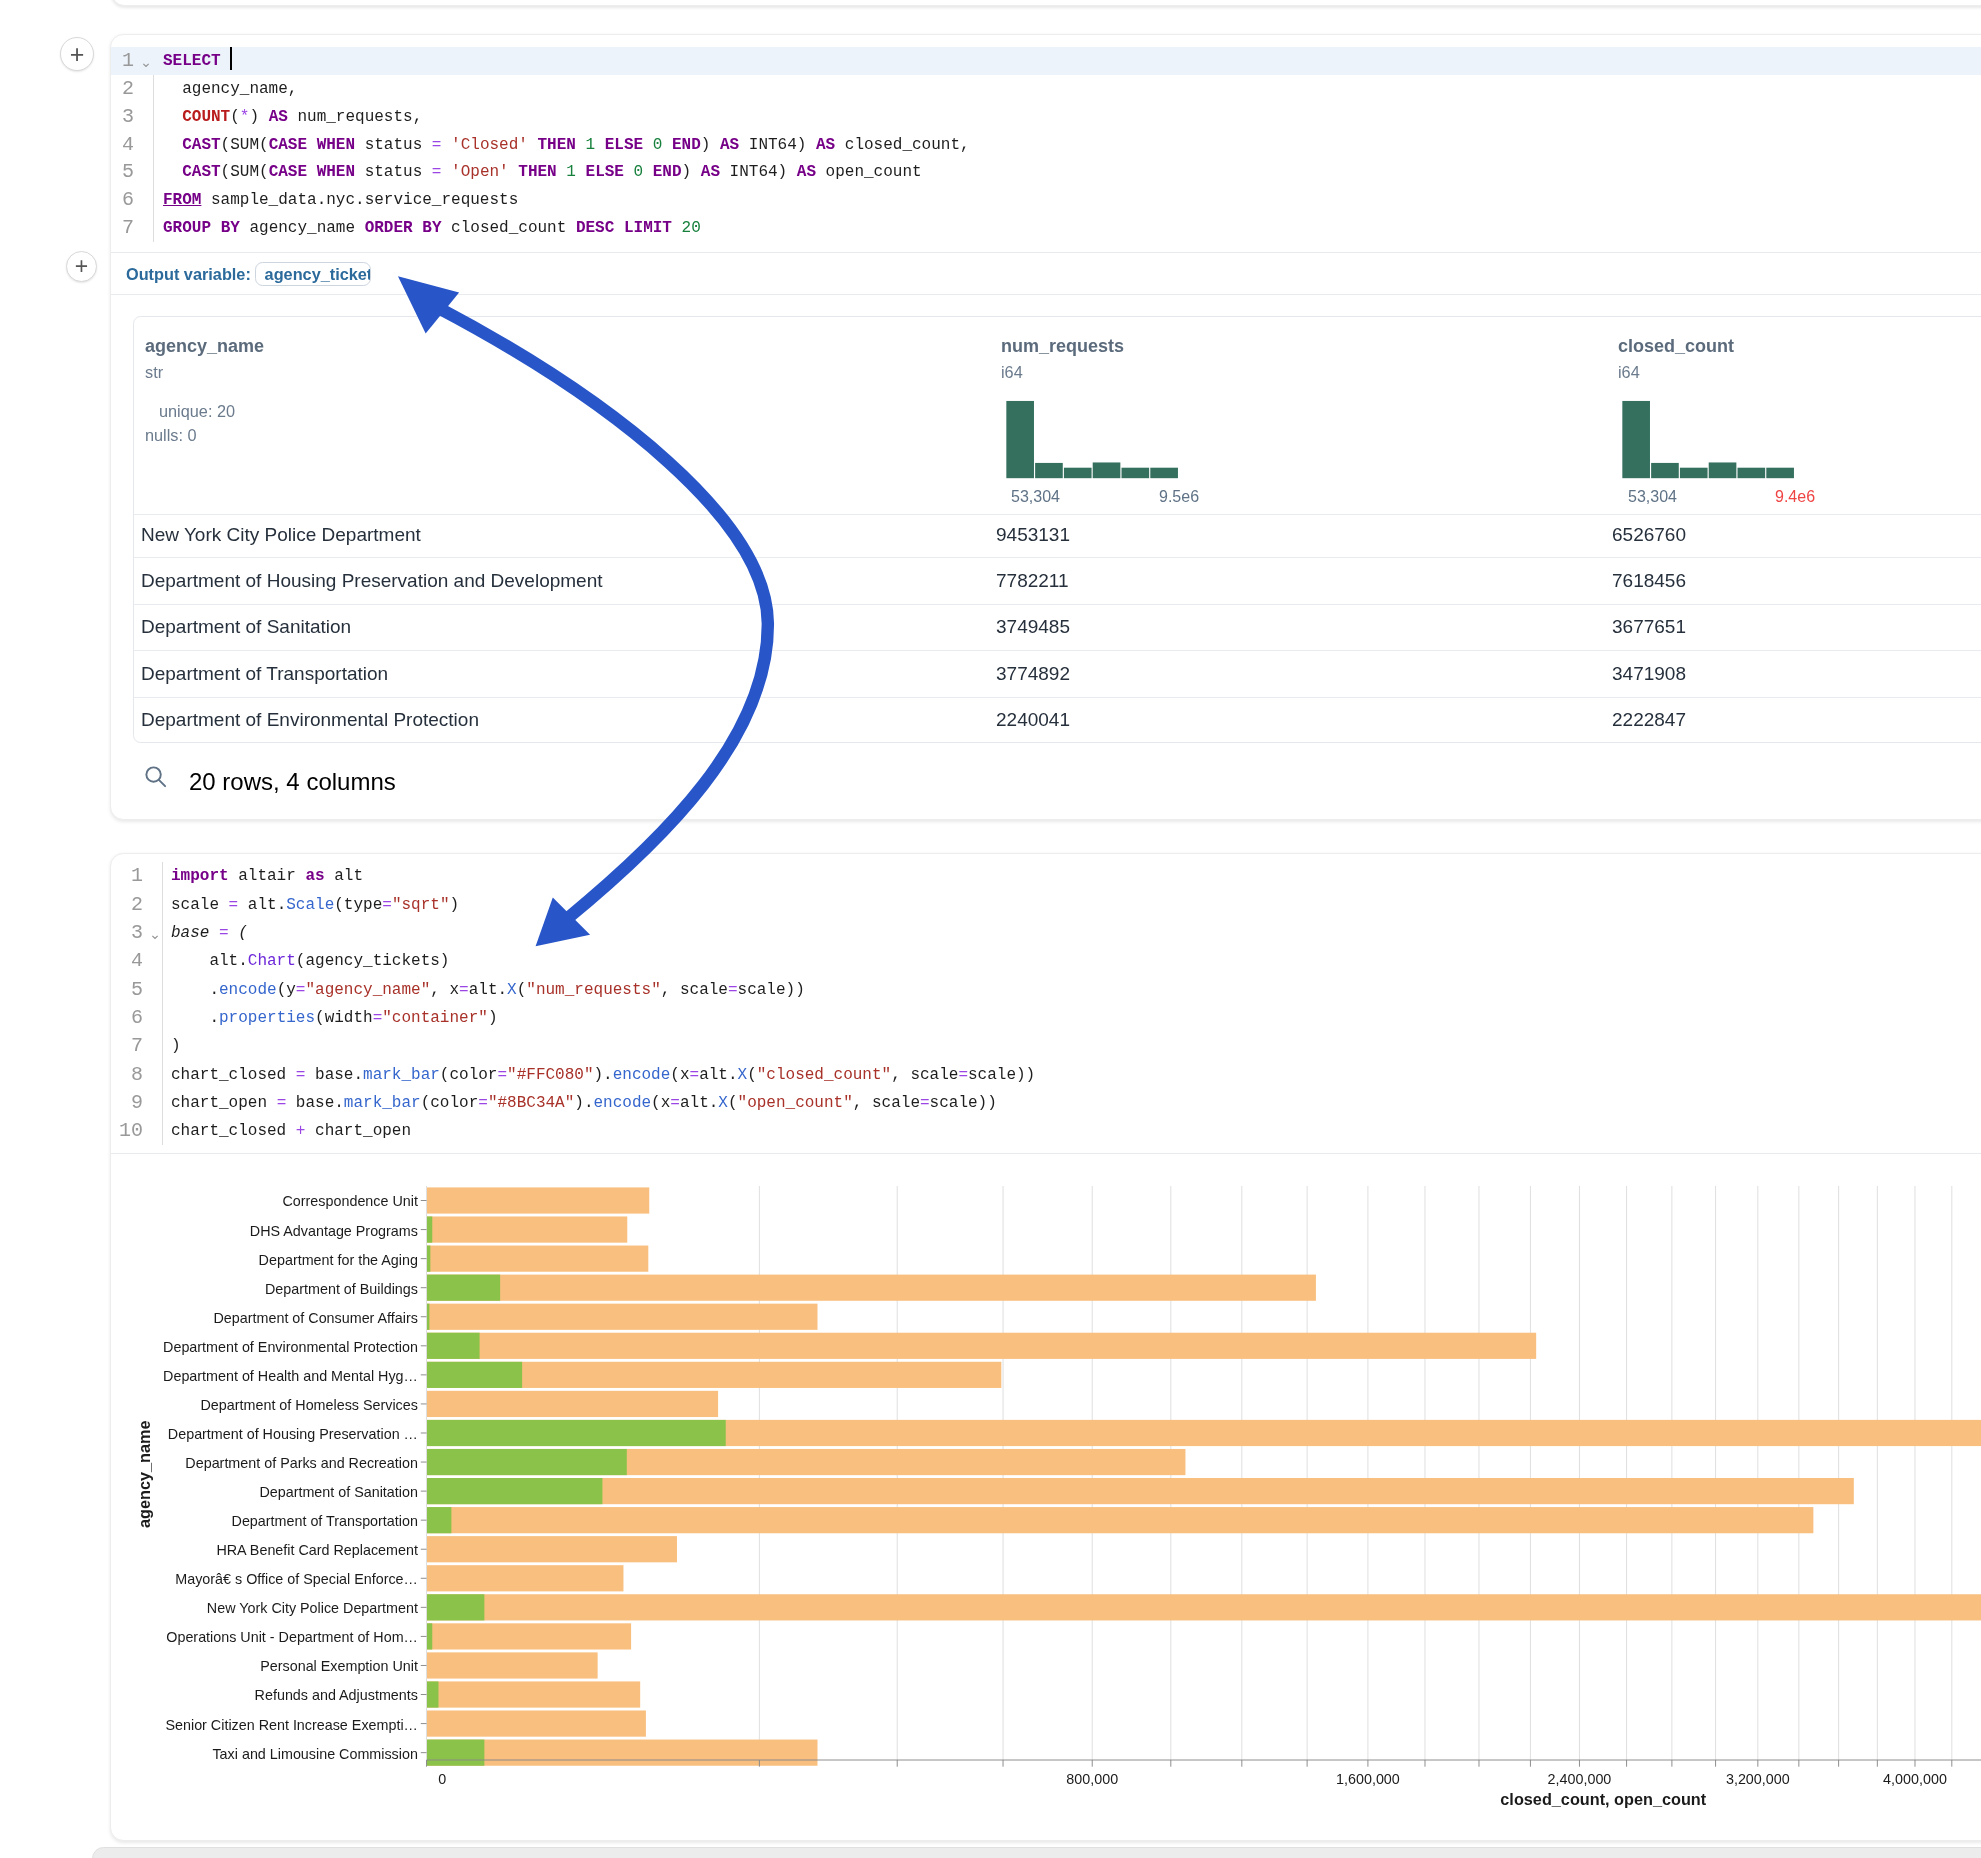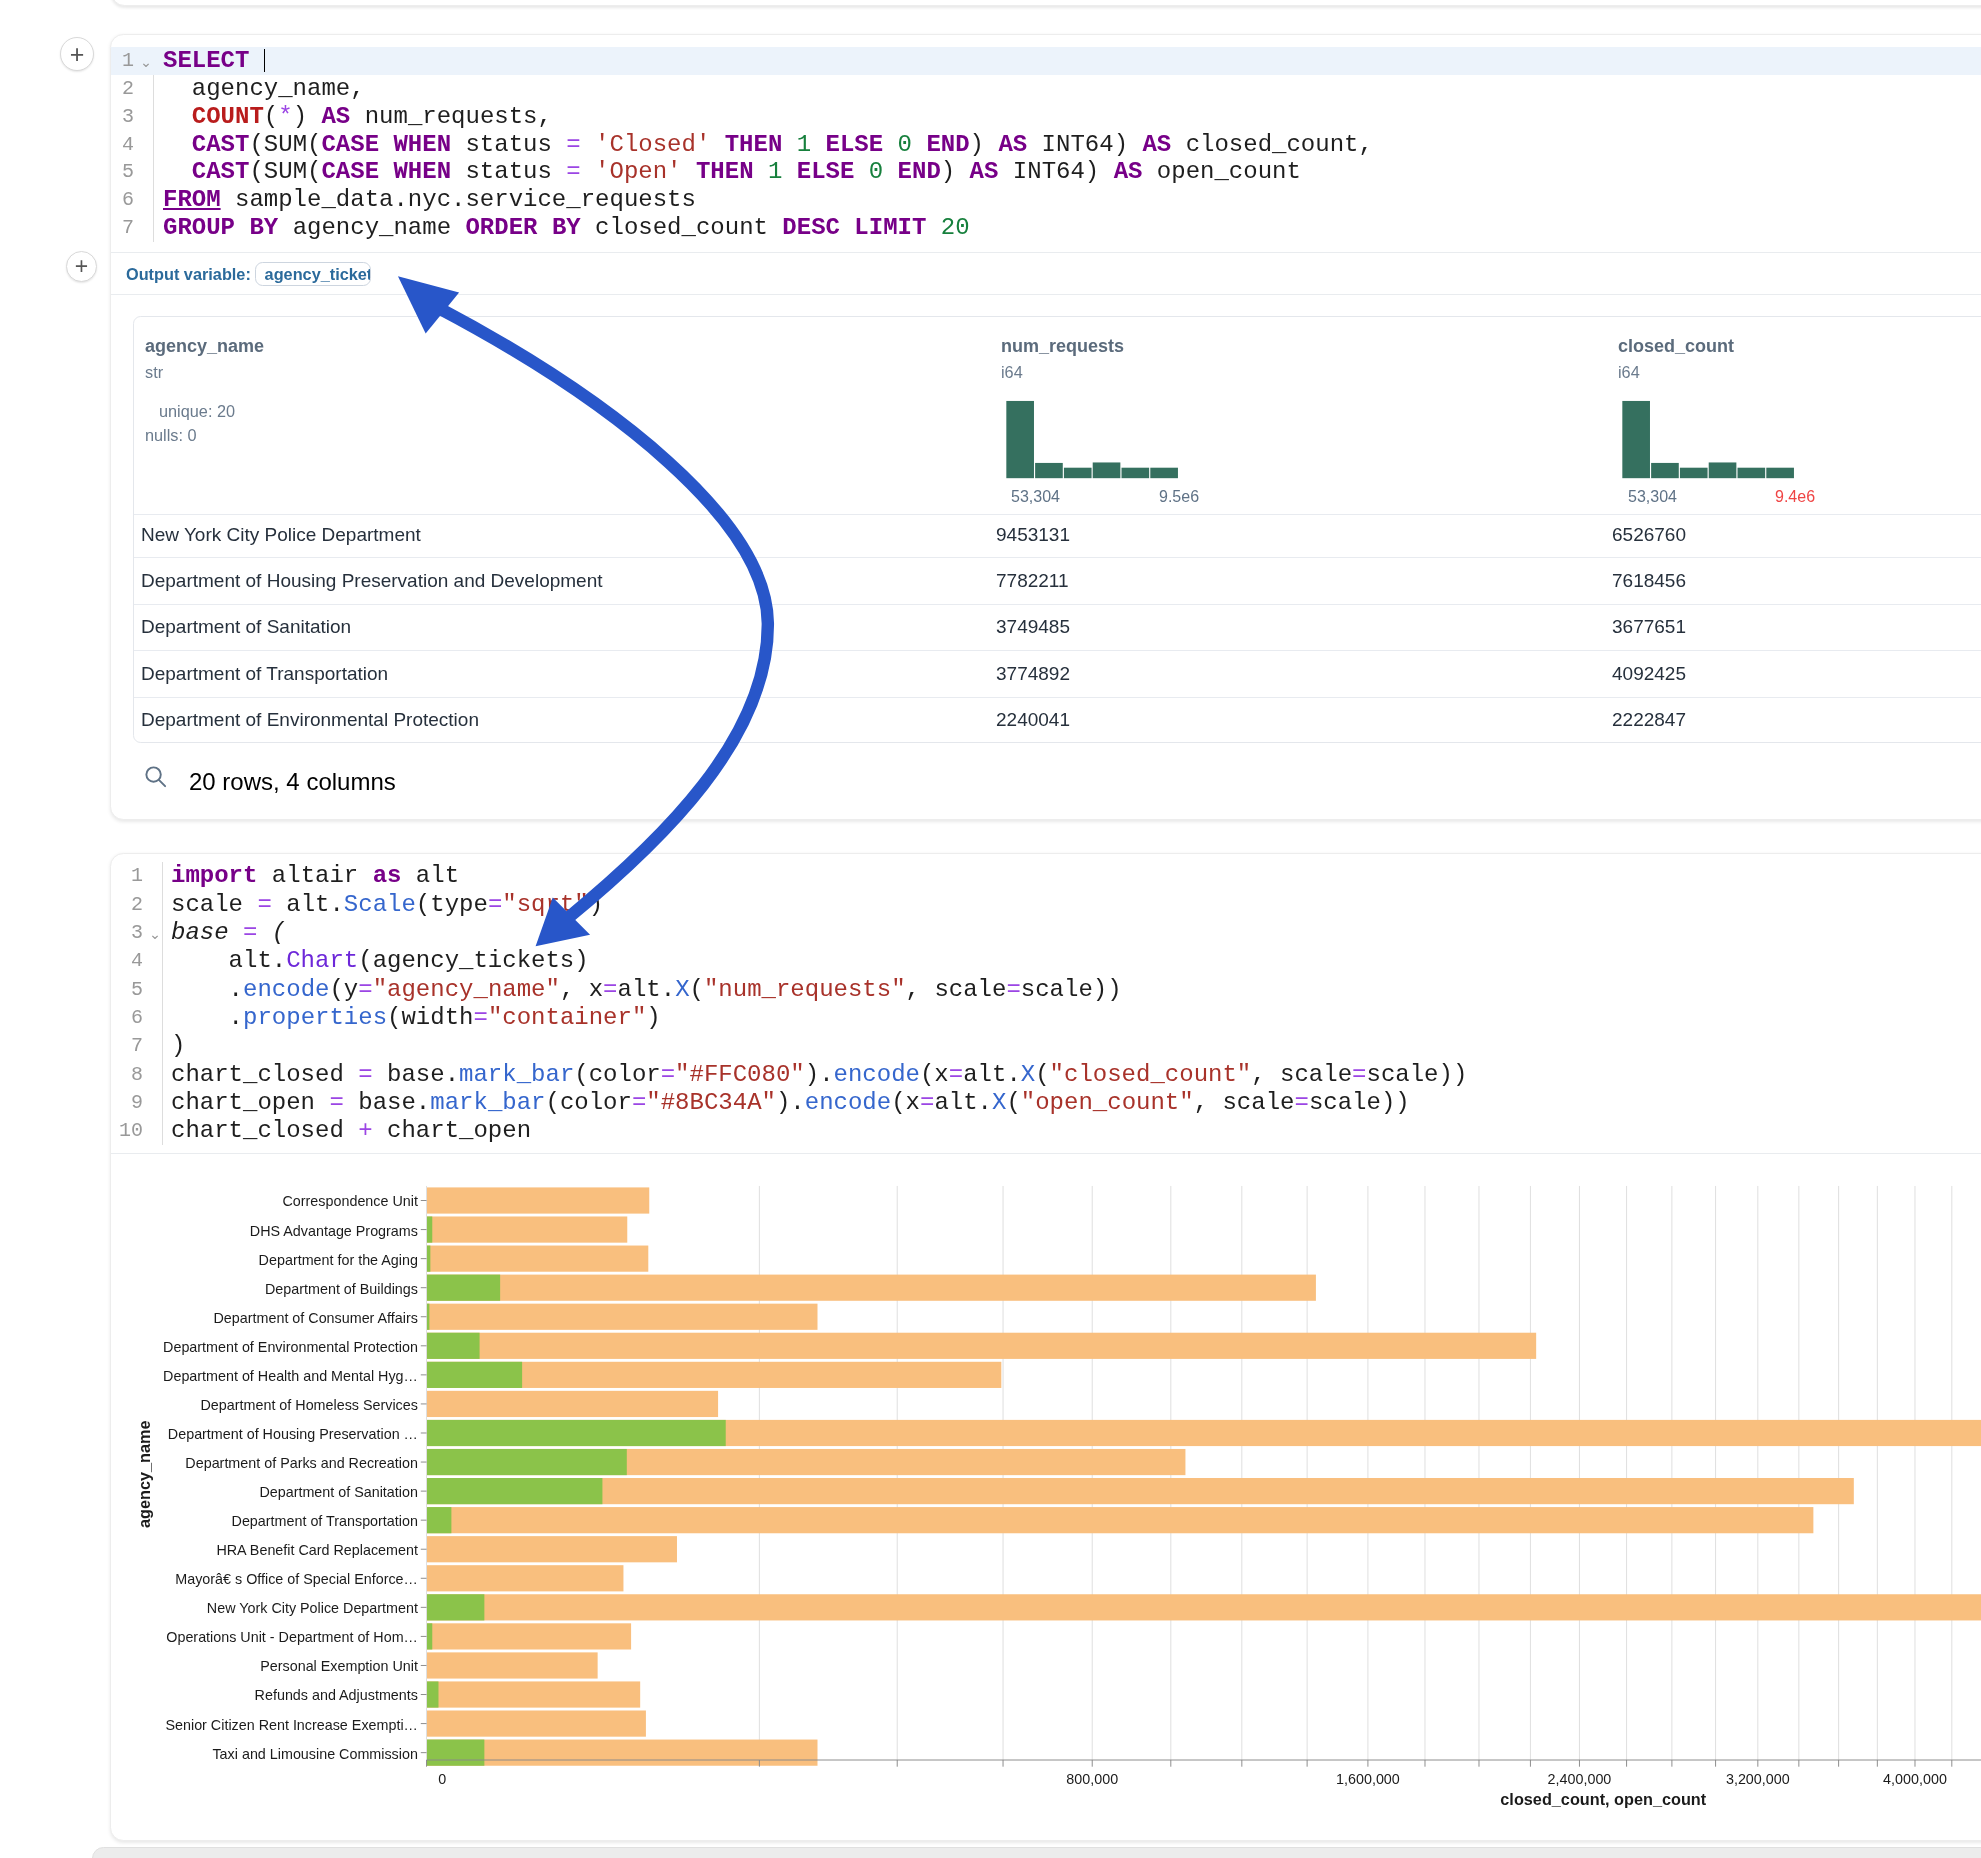--- a/index.html
+++ b/index.html
@@ -1,20 +1,20 @@
 <!DOCTYPE html>
 <html><head><meta charset="utf-8"><style>
 * { margin:0; padding:0; box-sizing:border-box; }
 body { width:1982px; height:1858px; background:#fff; overflow:hidden; position:relative;
        font-family:"Liberation Sans", sans-serif; }
 .card { position:absolute; left:110px; width:1910px; background:#fff;
         border:1px solid #ededed; border-radius:13.4px;
         box-shadow:0 1.9px 3.8px rgba(0,0,0,0.09); }
 .lnum { font-family:"Liberation Mono",monospace; font-size:20px; color:#999; text-align:right; }
-.code { font-family:"Liberation Mono",monospace; font-size:24px; color:#1e1e1e; white-space:pre; }
+.code { font-family:"Liberation Mono",monospace; font-size:16px; color:#1e1e1e; white-space:pre; }
 .cursor { display:inline-block; width:1.4px; height:23px; background:#000; vertical-align:-4.8px; }
 .plus { position:absolute; background:#fff; border:1px solid #d9d9d9; border-radius:50%;
         box-shadow:0 1px 1.9px rgba(0,0,0,0.1); color:#555; text-align:center; z-index:5;}
 .hdr { position:absolute; font-size:18px; font-weight:bold; color:#5B6B7C; }
 .typ { position:absolute; font-size:16.3px; color:#6B7B8D; }
 .cell { position:absolute; font-size:19px; color:#26303C; }
 .sep { position:absolute; height:1px; background:#e9ecef; }
 </style></head><body>
 
 <div style="position:absolute;left:111px;top:-29px;width:1909px;height:35px;background:#fff;border:1px solid #ededed;border-radius:0 0 0 13.4px;box-shadow:0 1.9px 2.9px rgba(0,0,0,0.09)"></div>
@@ -80,21 +80,21 @@
 <div class="cell" style="left:996px;top:524px">9453131</div>
 <div class="cell" style="left:1612px;top:524px">6526760</div>
 <div class="cell" style="left:141px;top:570px">Department of Housing Preservation and Development</div>
 <div class="cell" style="left:996px;top:570px">7782211</div>
 <div class="cell" style="left:1612px;top:570px">7618456</div>
 <div class="cell" style="left:141px;top:616px">Department of Sanitation</div>
 <div class="cell" style="left:996px;top:616px">3749485</div>
 <div class="cell" style="left:1612px;top:616px">3677651</div>
 <div class="cell" style="left:141px;top:663px">Department of Transportation</div>
 <div class="cell" style="left:996px;top:663px">3774892</div>
-<div class="cell" style="left:1612px;top:663px">4092425</div>
+<div class="cell" style="left:1612px;top:663px">3471908</div>
 <div class="cell" style="left:141px;top:709px">Department of Environmental Protection</div>
 <div class="cell" style="left:996px;top:709px">2240041</div>
 <div class="cell" style="left:1612px;top:709px">2222847</div>
 <svg width="25" height="25" style="position:absolute;left:143px;top:764px" viewBox="0 0 26 26">
 <circle cx="11" cy="11" r="7.5" fill="none" stroke="#5F7286" stroke-width="2"></circle>
 <line x1="16.5" y1="16.5" x2="23" y2="23" stroke="#5F7286" stroke-width="2" stroke-linecap="round"></line>
   </svg>
 <div style="position:absolute;left:189px;top:768px;font-size:24px;color:#000000">20 rows, 4 columns</div>
 <div class="card" style="top:853px;height:988px;"></div>
 <div style="position:absolute;left:162px;top:862px;width:1px;height:283px;background:#ddd"></div>

